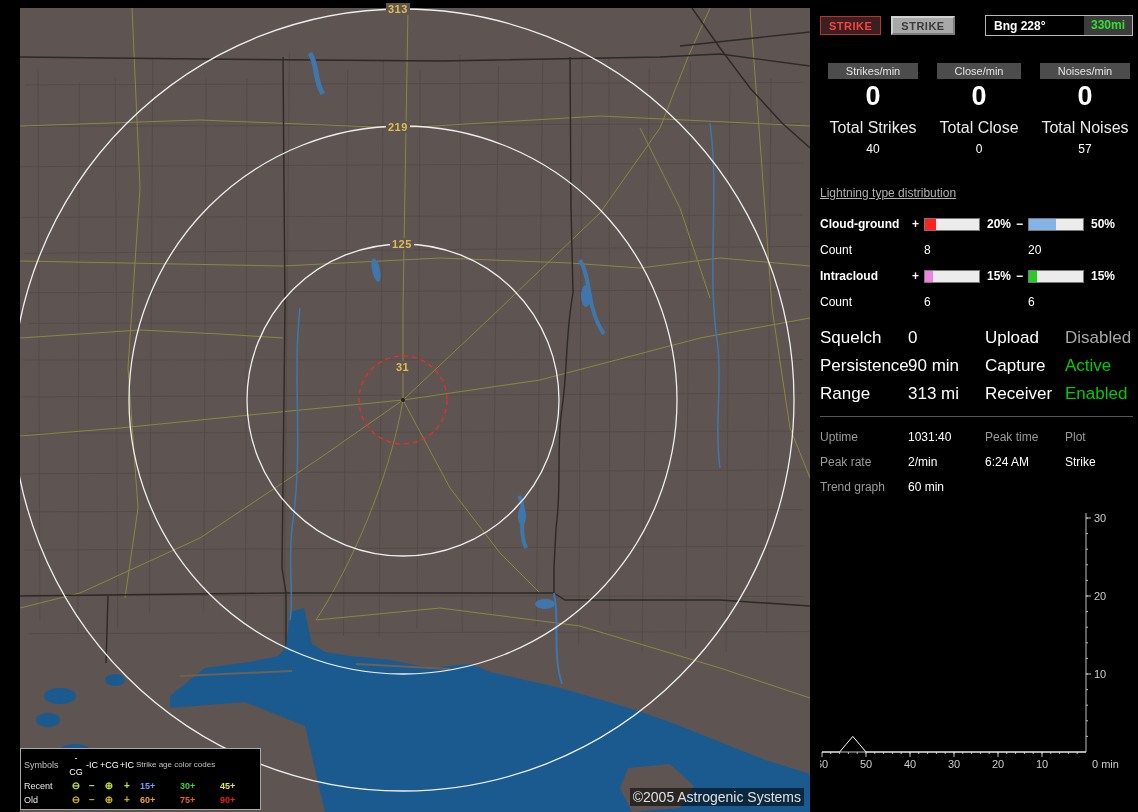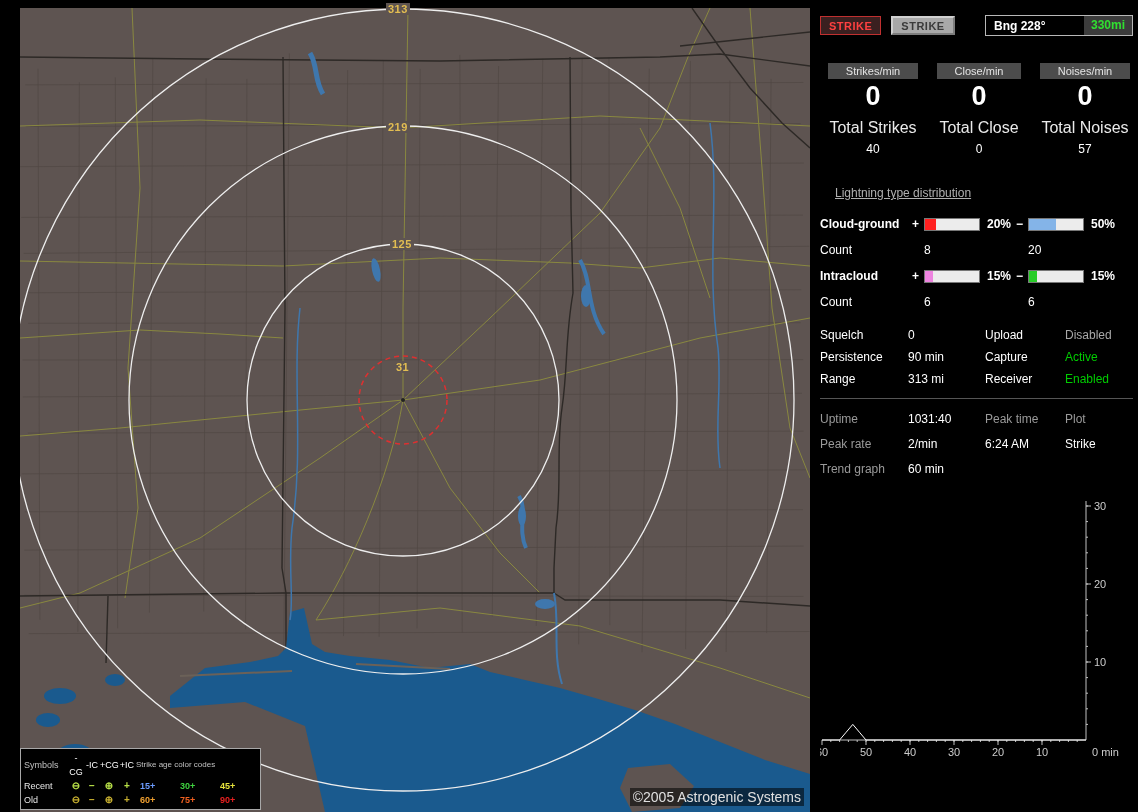--- a/index.html
+++ b/index.html
@@ -45,42 +45,42 @@
       padding:1px 7px;height:17px;line-height:17px;}
 
   .rates{display:flex;margin-top:27px;}
   .rate-col{flex:1;display:flex;flex-direction:column;align-items:center;}
   .rate-chip{background:#4c4c4c;color:#e4e4e4;font-size:11px;padding:2px 18px;white-space:nowrap;}
   .rate-value{font-size:27px;font-weight:bold;margin-top:3px;line-height:28px;}
   .total-label{font-size:16px;color:#eaeaea;margin-top:9px;}
   .total-value{font-size:12px;color:#fff;margin-top:5px;}
 
   .dist{margin-top:30px;}
-  .dist-title{color:#b0b0b0;font-size:12px;text-decoration:underline;margin-bottom:11px;margin-left:15px;}
+  .dist-title{color:#b0b0b0;font-size:12px;text-decoration:underline;margin-bottom:11px;}
   .dist-row{display:grid;grid-template-columns:92px 12px 58px 34px 12px 58px 34px;
       align-items:center;height:26px;font-size:12px;}
   .dist-label{font-weight:bold;}
   .sign{font-weight:bold;text-align:left;}
   .bar{width:54px;height:11px;background:#ececec;border:1px solid #777;position:relative;}
   .bar-fill{position:absolute;left:0;top:0;bottom:0;}
   .pct{font-weight:bold;padding-left:5px;}
   .count-row{display:grid;grid-template-columns:104px 104px auto;align-items:center;
       height:26px;font-size:12px;}
 
   .ts-box{margin-top:10px;margin-right:5px;border:1px solid #6e6e6e;height:26px;
       display:flex;align-items:center;padding-left:6px;}
   .ts-text{font-size:14px;font-weight:bold;}
 
   .settings{margin-top:13px;display:grid;grid-template-columns:88px 77px 80px auto;
-      row-gap:8px;font-size:12px;}
+      row-gap:8px;font-size:17px;}
   .sep{border:0;border-top:1px solid #555;margin:12px 5px 13px 0;}
   .status{display:grid;grid-template-columns:88px 77px 80px auto;row-gap:11px;font-size:12px;}
   .glabel{color:#9a9a9a;}
 
-  #trend{margin-top:22px;}
+  #trend{margin-top:16px;}
   #trend-svg text{font-family:"Liberation Sans",sans-serif;}
 </style>
 </head>
 <body>
 <div id="stage">
 
 <div id="map">
   <svg viewBox="0 0 790 804" width="790" height="804">
     <rect x="0" y="0" width="790" height="804" fill="#5e5451"></rect>
     <g id="county-grid" stroke="#4c443f" stroke-width="0.7" opacity="0.75">

